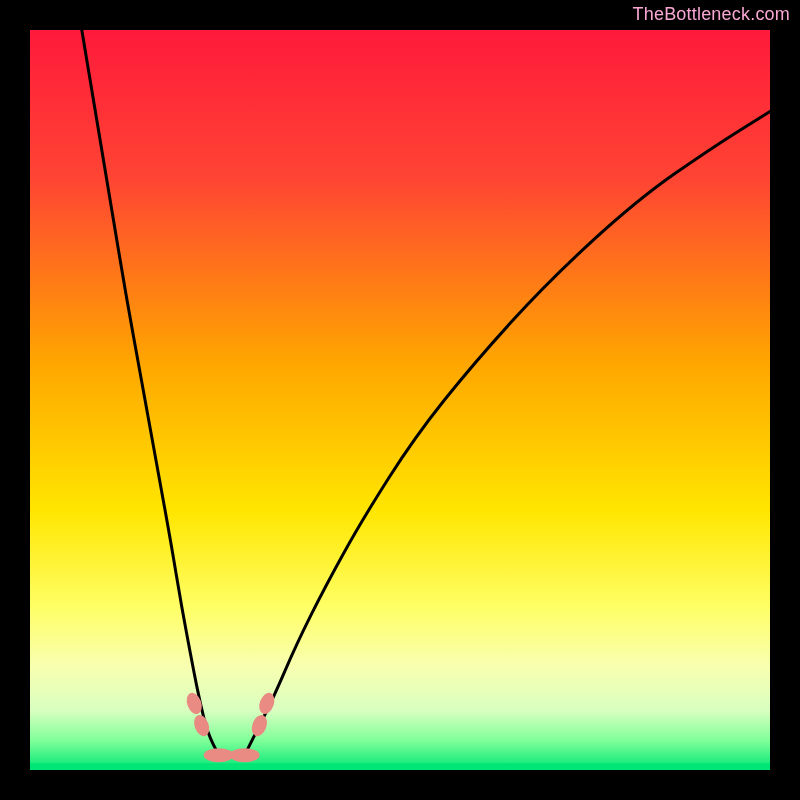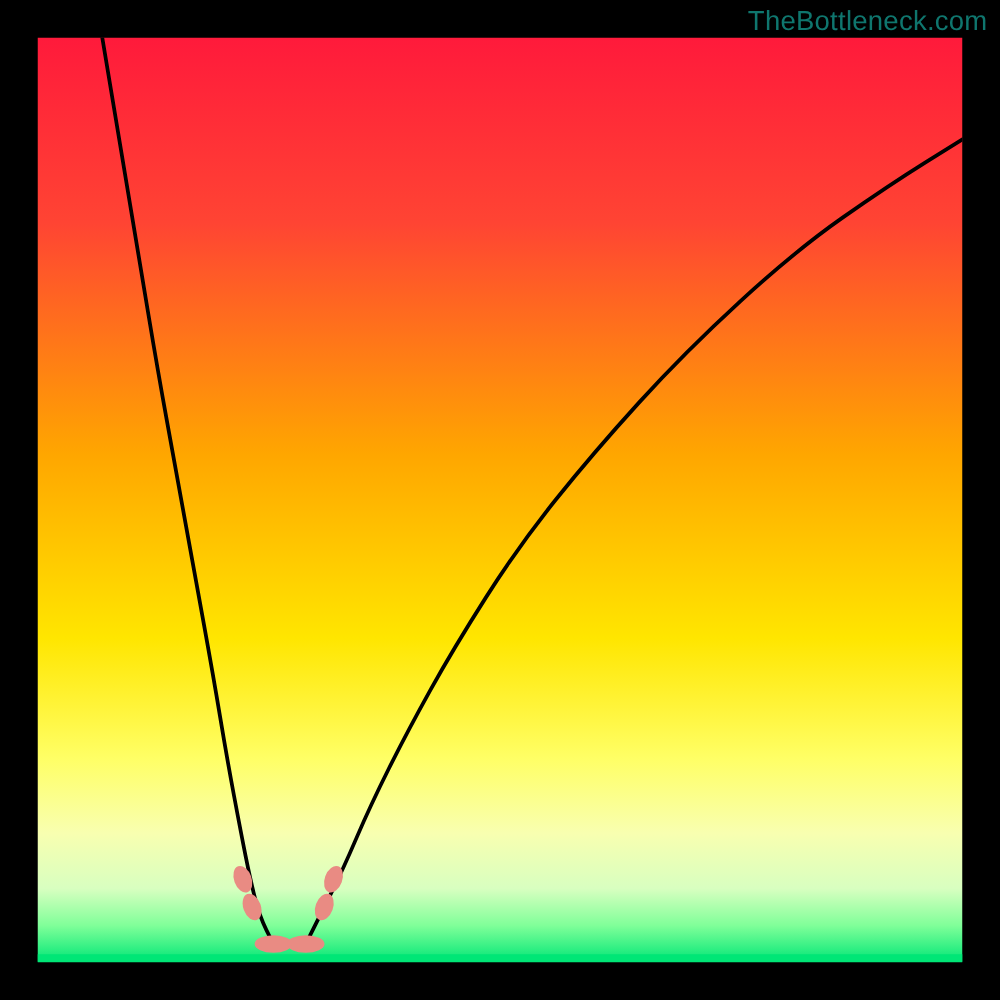--- a/index.html
+++ b/index.html
@@ -16,22 +16,22 @@
     top: 0;
     left: 0;
     width: 800px;
     height: 800px;
     background: #000;
   }
   .watermark {
     position: absolute;
     top: 4px;
     right: 10px;
-    color: #0f766e;
-    font-size: 22px;
+    color: #f9a8d4;
+    font-size: 18px;
     font-weight: 500;
     letter-spacing: 0.2px;
   }
   .plot {
     position: absolute;
     top: 30px;
     left: 30px;
     width: 740px;
     height: 740px;
   }

